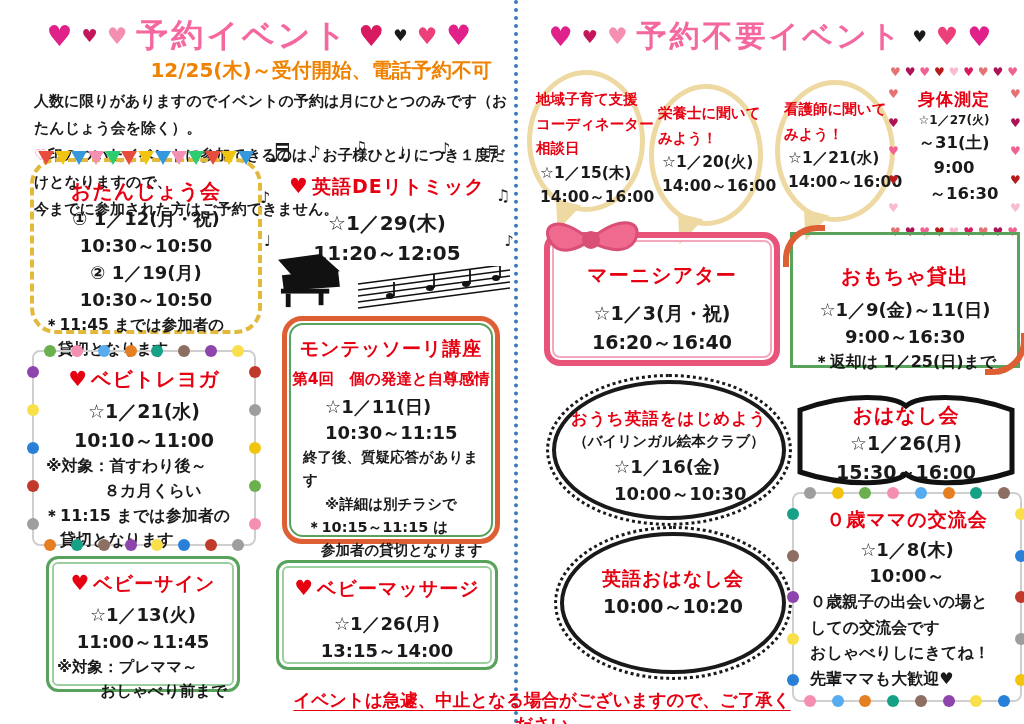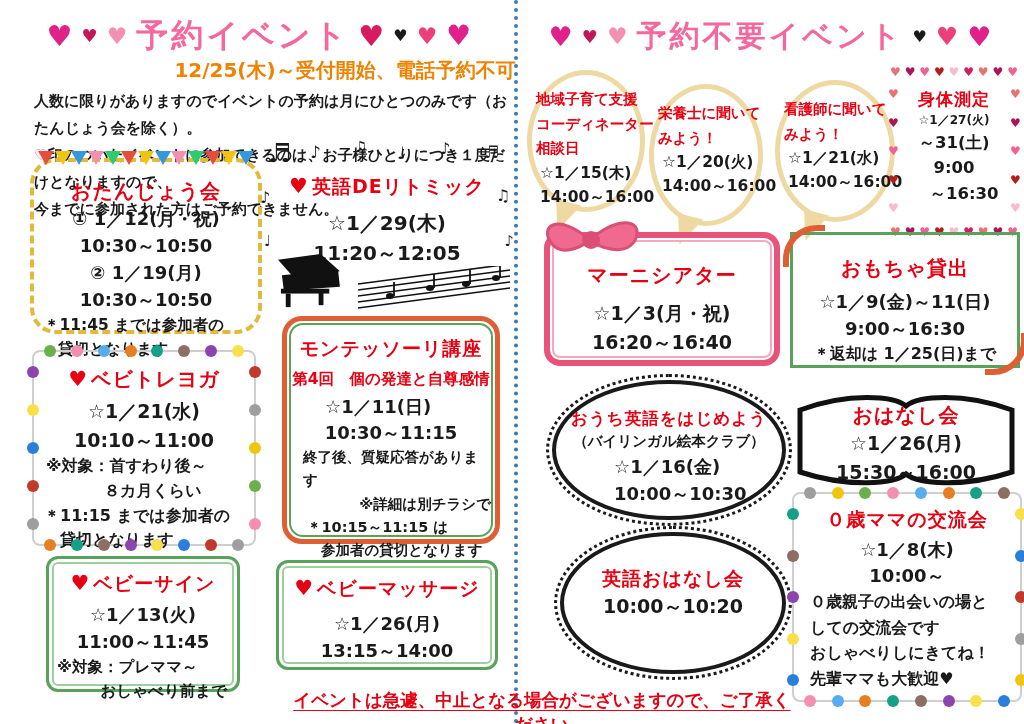--- a/index.html
+++ b/index.html
@@ -11,21 +11,21 @@
   .ln{font-size:18px;line-height:1.5;}
   .nt{font-size:15.5px;line-height:1.55;}
   
   #divider{left:514px;top:0;height:724px;width:0;border-left:4px dotted #3d7ab8;}
   
   .hdr{display:flex;align-items:center;justify-content:center;gap:9px;}
   .hdr .t{font-size:32px;color:#f4679f;letter-spacing:3px;}
   .hh{line-height:1;}
   #left-header{left:18px;top:14px;width:482px;}
   #right-header{left:524px;top:16px;width:492px;}
-  #left-subtitle{left:166px;top:57px;width:358px;text-align:center;color:#ef8200;font-size:20px;}
+  #left-subtitle{left:142px;top:57px;width:358px;text-align:center;color:#ef8200;font-size:20px;}
   #left-note{left:34px;top:88px;width:478px;font-size:15px;line-height:1.8;text-align:left;}
   
   #otanjou{left:30px;top:158px;width:232px;height:176px;border:4px dashed #e2b93b;border-radius:26px;padding-top:16px;}
   .bunting{position:absolute;top:-11px;left:4px;right:4px;display:flex;justify-content:space-between;}
   .flag{width:0;height:0;border-left:8px solid transparent;border-right:8px solid transparent;border-top:14px solid #e74c3c;}
   
   #eigo{left:262px;top:140px;width:250px;height:174px;}
   .mn{position:absolute;font-weight:400;}
   #eigo .ttl{margin-top:34px;font-size:19px;}
   #eigo .ln{font-size:20px;}
@@ -79,21 +79,21 @@
   .hearts{position:absolute;display:flex;justify-content:space-between;font-size:12px;line-height:1;}
   .hearts-h{left:4px;right:4px;height:0;}
   .h-top{top:0;} .h-bot{bottom:10px;}
   .hearts-v{top:22px;bottom:22px;width:0;flex-direction:column;}
   .h-left{left:2px;} .h-right{right:12px;}
   
   #marnie{left:544px;top:232px;width:236px;height:134px;border:6px solid #e8537a;border-radius:16px;
           box-shadow:inset 0 0 0 2px #fff,inset 0 0 0 4px #f5a8bd;padding-top:24px;}
   #bow{position:absolute;top:-32px;left:-16px;}
   
-  #omocha{left:790px;top:232px;width:230px;height:136px;border:3px solid #58a25c;padding-top:20px;}
+  #omocha{left:790px;top:232px;width:230px;height:136px;border:3px solid #58a25c;padding-top:28px;}
   .arc{position:absolute;width:36px;height:36px;border:6px solid #dd5f33;}
   .arc.tl{top:-10px;left:-10px;border-right:none;border-bottom:none;border-top-left-radius:34px;}
   .arc.br{bottom:-10px;right:-10px;border-left:none;border-top:none;border-bottom-right-radius:34px;}
   #omocha .nt{font-size:16px;}
   
   .lace{border:4px solid #1a1a1a;border-radius:50%;outline:3px dotted #1a1a1a;outline-offset:3px;background:#fff;}
   #ouchi{left:552px;top:380px;width:234px;height:140px;padding-top:24px;}
   #ouchi .ttl{font-size:16.5px;}
   #ouchi .sub{font-size:14.5px;margin-top:2px;}
   #ouchi .ln{text-align:left;padding-left:58px;}
@@ -188,23 +188,23 @@
       <ellipse cx="138" cy="12" rx="4" ry="3" fill="#111"></ellipse>
         <line x1="142" y1="12" x2="142" y2="-2" stroke="#111" stroke-width="1.8"></line>
     </svg>
   </div>
 
   <div id="montessori" class="card">
     <div class="inner">
       <div class="ttl">モンテッソーリ講座</div>
       <div class="sub">第4回　個の発達と自尊感情</div>
       <div class="ln" style="margin-top:4px;text-align:left;padding-left:34px">☆1／11(日)</div>
-      <div class="ln" style="text-align:center;">10:30～11:15</div>
+      <div class="ln" style="text-align:left;padding-left:34px">10:30～11:15</div>
       <div class="nt" style="text-align:left;padding-left:12px">終了後、質疑応答があります</div>
-      <div class="nt" style="text-align:right;padding-left:0">※詳細は別チラシで</div>
+      <div class="nt" style="text-align:center;padding-left:0">※詳細は別チラシで</div>
       <div class="nt" style="text-align:left;padding-left:16px">＊10:15～11:15 は</div>
       <div class="nt" style="text-align:left;padding-left:30px">参加者の貸切となります</div>
     </div>
   </div>
 
   <div id="yoga" class="card dotbox">
     <div class="dots dots-h d-top">
         <span class="dot" style="background: rgb(106, 176, 76);"></span>
         <span class="dot" style="background: rgb(244, 143, 177);"></span>
         <span class="dot" style="background: rgb(85, 172, 238);"></span>

